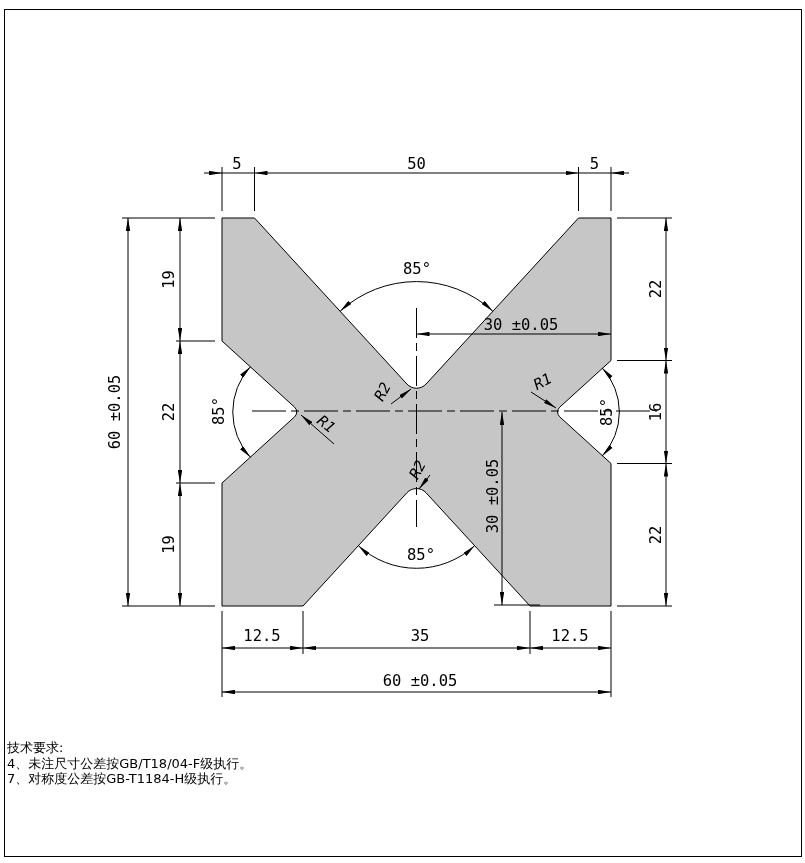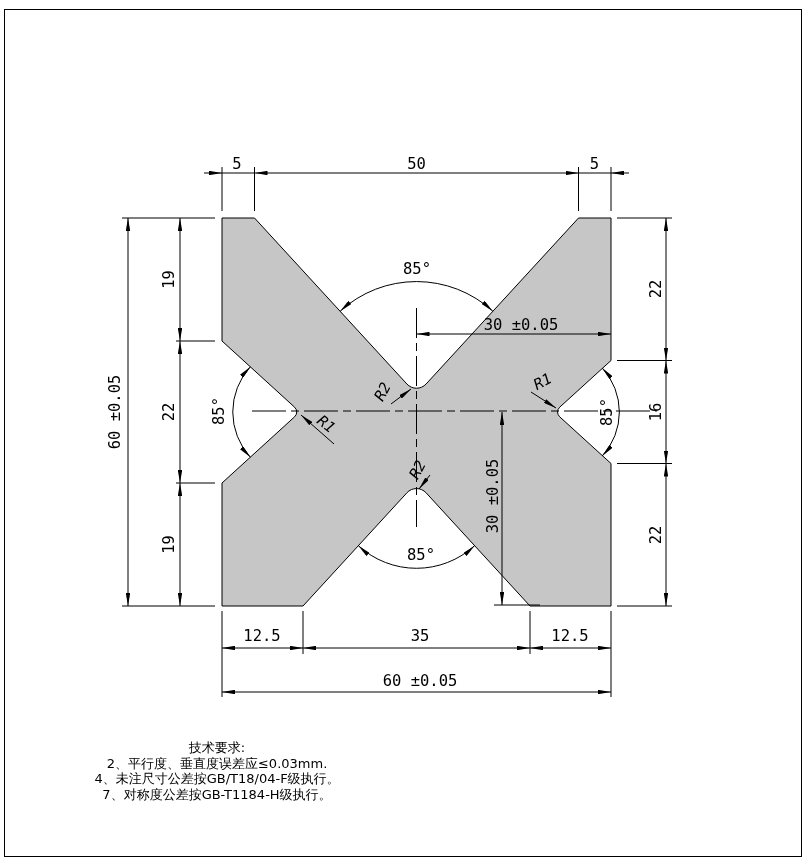--- a/index.html
+++ b/index.html
@@ -5,21 +5,21 @@
   html,body{margin:0;padding:0;background:#fff;}
   #sheet{position:relative;width:805px;height:863px;background:#ffffff;overflow:hidden;
          font-family:"DejaVu Sans",sans-serif;}
   #frame{position:absolute;left:4px;top:9px;width:798px;height:848px;border:1px solid #000;box-sizing:border-box;}
   svg{position:absolute;left:0;top:0;}
   .ln{stroke:#000;stroke-width:1;fill:none;}
   .cl{stroke:#000;stroke-width:1;fill:none;}
   text.dim{font-family:"DejaVu Sans Mono","Liberation Mono",monospace;font-size:15.5px;fill:#000;}
   text.rad{font-family:"DejaVu Sans Mono","Liberation Mono",monospace;font-size:15px;fill:#000;font-style:italic;}
   #notes{position:absolute;left:7px;top:740px;width:420px;font-size:13px;line-height:15.6px;color:#000;
-         font-family:"DejaVu Sans","Liberation Sans",sans-serif;white-space:nowrap;text-align:center;}
+         font-family:"DejaVu Sans","Liberation Sans",sans-serif;white-space:nowrap;}
 </style>
 </head>
 <body>
 
 <div id="sheet">
   <div id="frame"></div>
 
   <svg width="805" height="863" viewBox="0 0 805 863">
     <defs>
       <marker id="ae" viewBox="0 0 13 4.4" refX="13" refY="2.2" markerWidth="13" markerHeight="4.4" orient="auto" markerUnits="userSpaceOnUse">
@@ -143,17 +143,16 @@
 
       <text class="rad" transform="translate(387,394) rotate(-62)">R2</text>
       <text class="rad" transform="translate(422,472) rotate(-62)">R2</text>
       <text class="rad" transform="translate(323,428) rotate(38)">R1</text>
       <text class="rad" transform="translate(545,386) rotate(-28)">R1</text>
     </g>
   </svg>
 
   <div id="notes">
     <div>技术要求:</div>
-    <div>2、平行度、垂直度误差应≤0.03mm.</div>
     <div>4、未注尺寸公差按GB/T18/04-F级执行。</div>
     <div>7、对称度公差按GB-T1184-H级执行。</div>
   </div>
 </div>
 
 </body></html>

